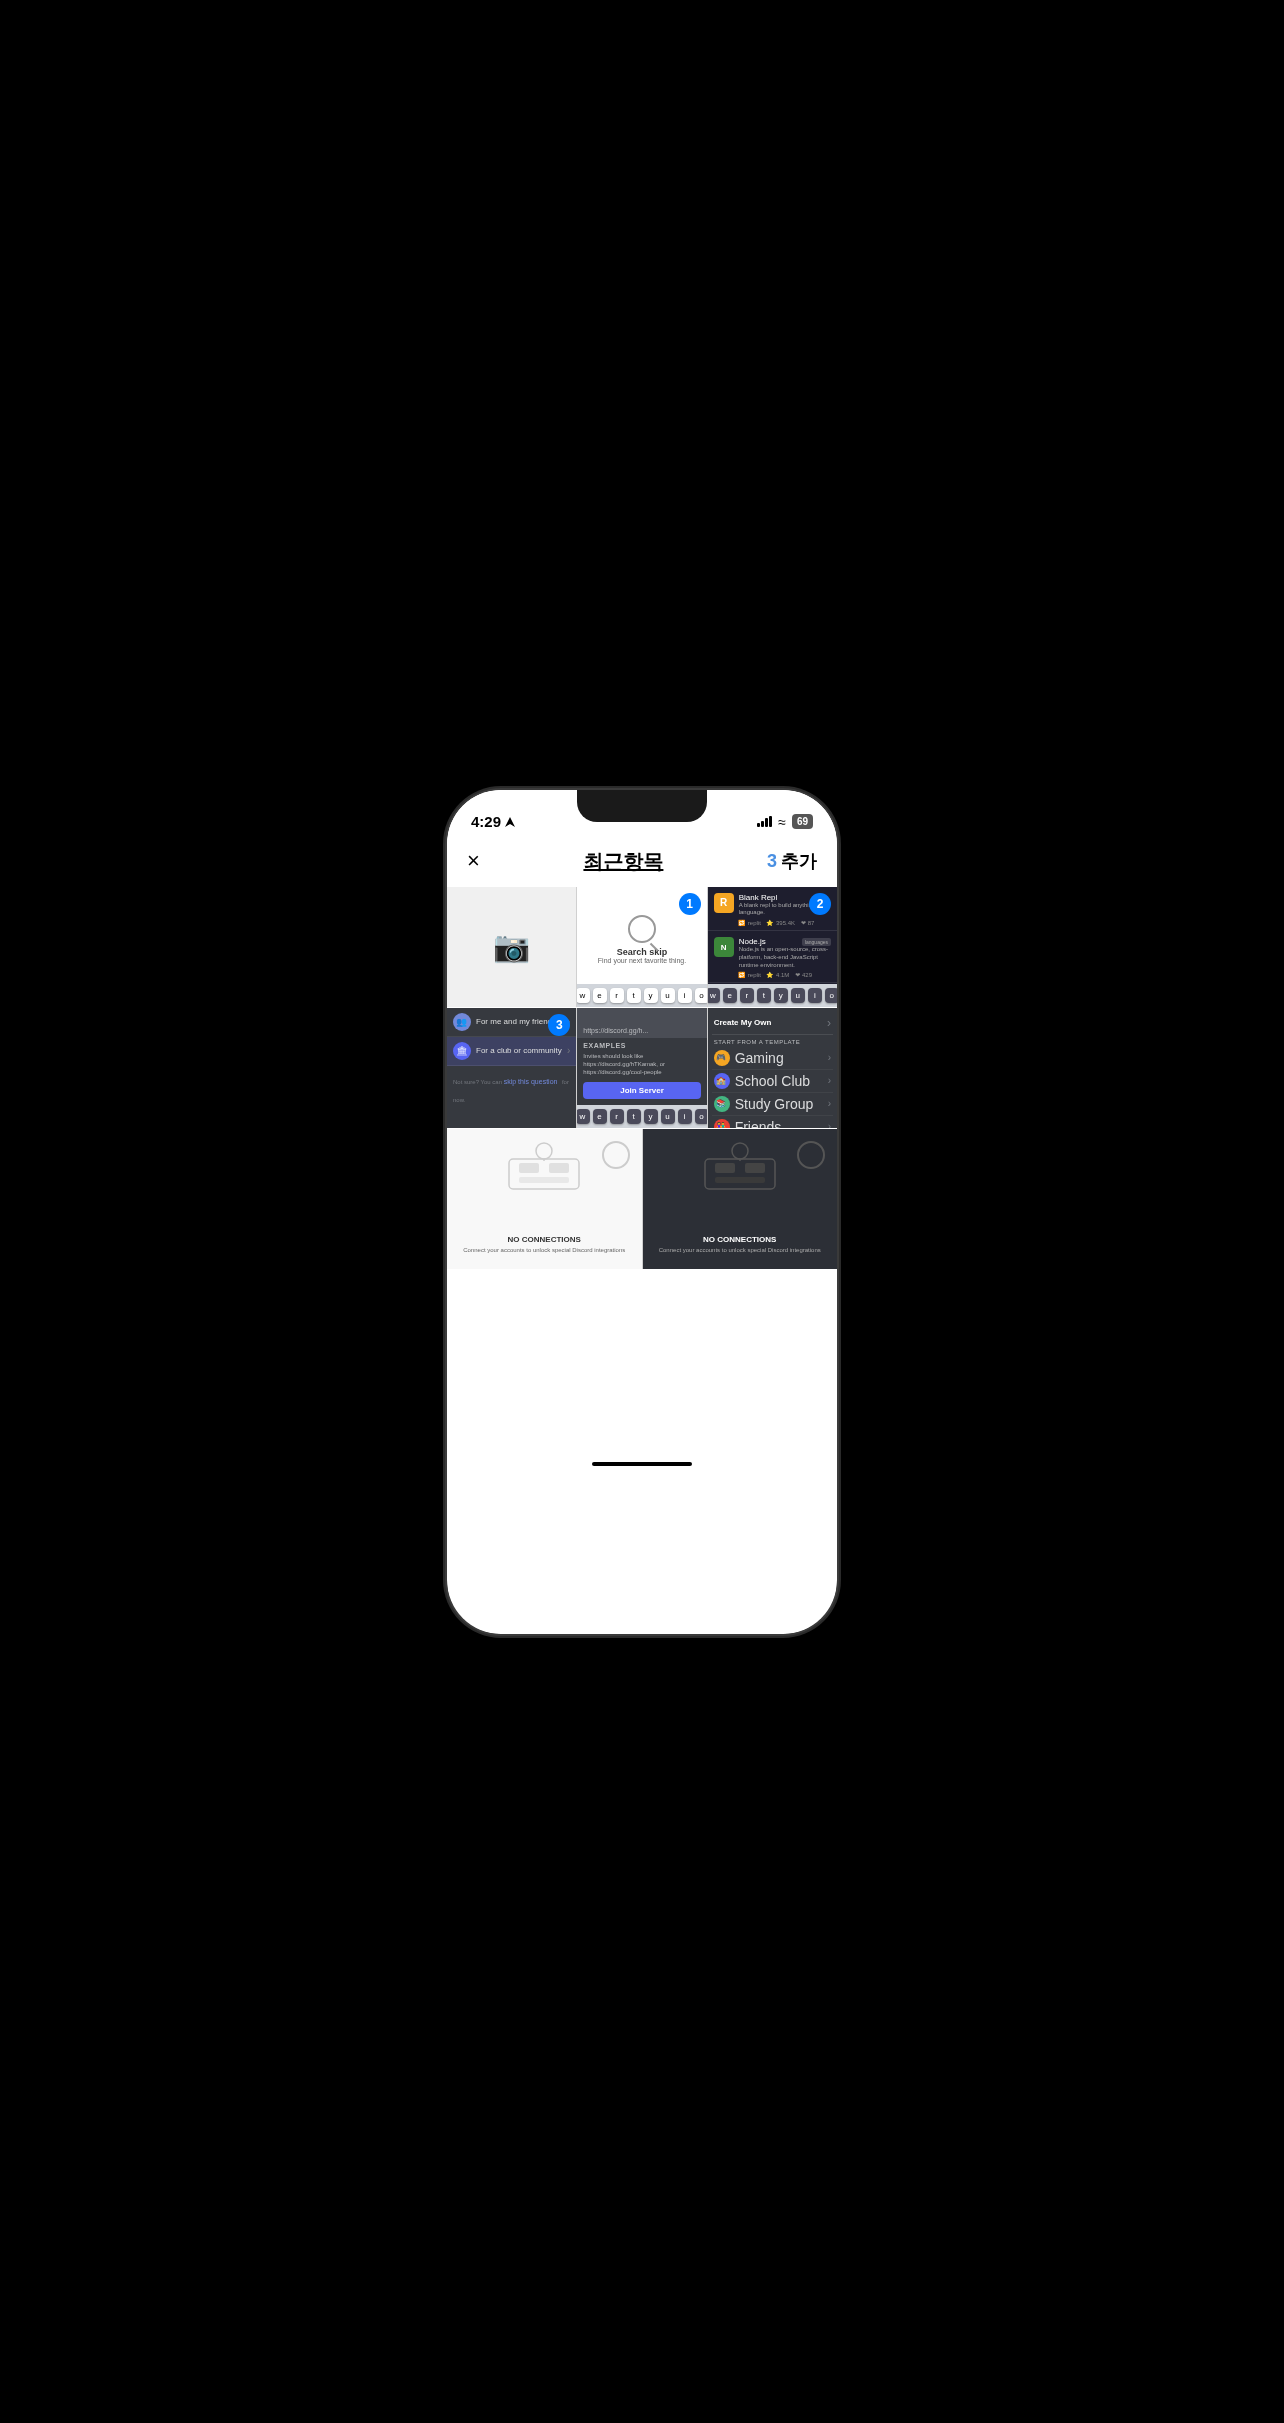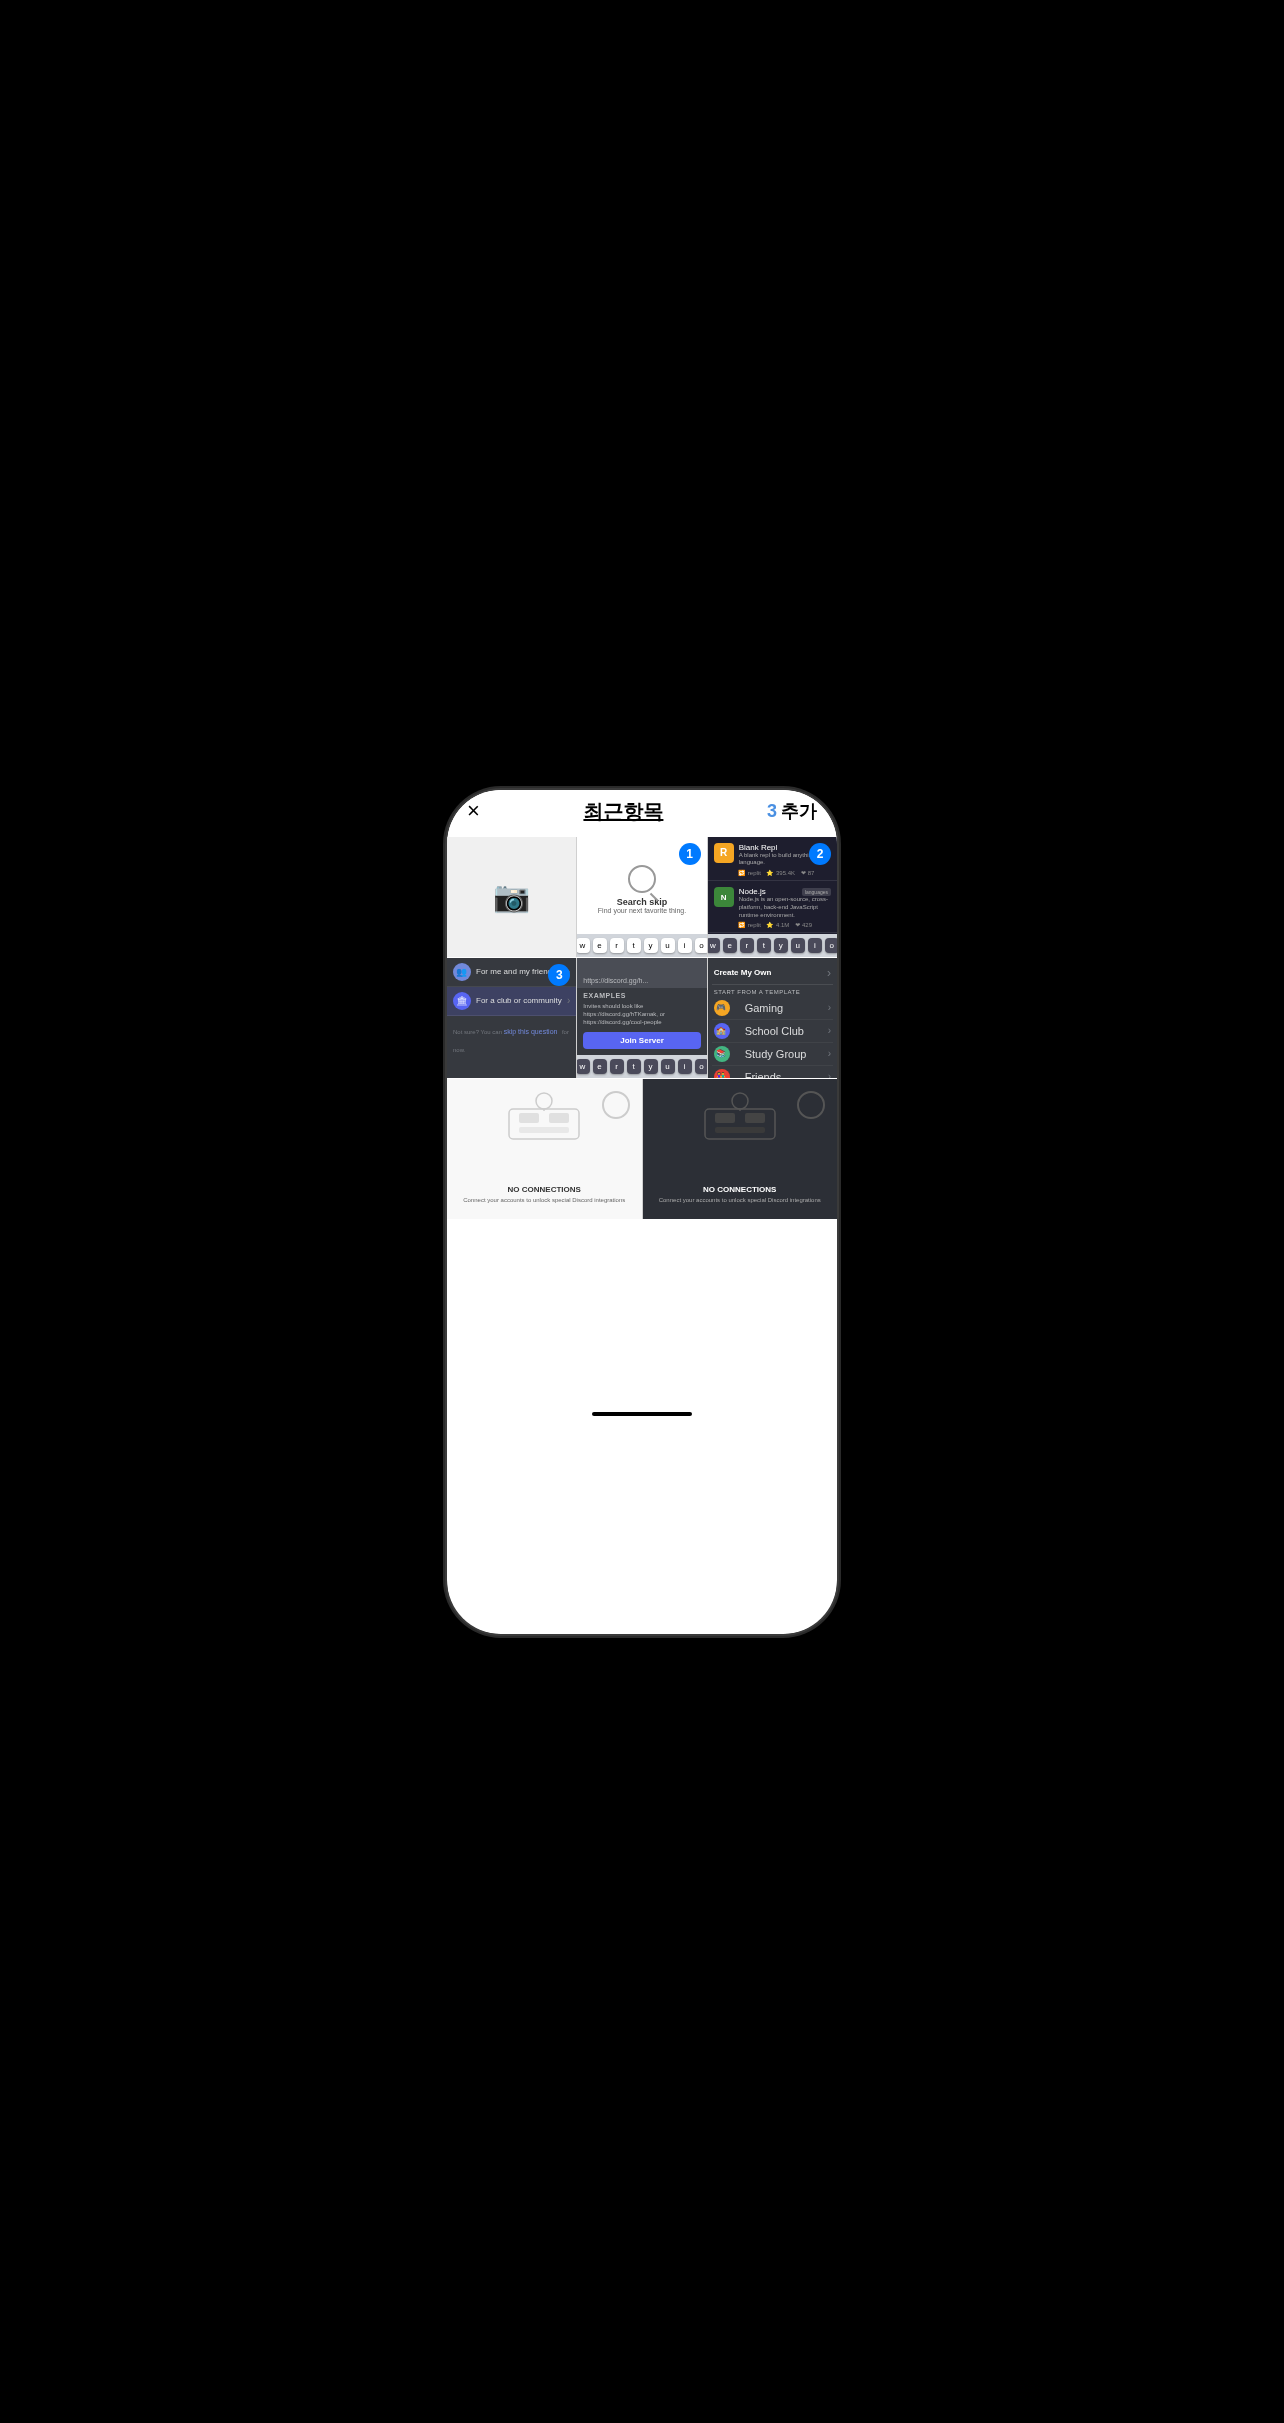--- a/index.html
+++ b/index.html
@@ -389,22 +389,21 @@
       border-radius: 50%;
       margin-right: 5px;
       flex-shrink: 0;
       display: flex;
       align-items: center;
       justify-content: center;
       font-size: 8px;
     }
     .template-name {
       color: #dcddde;
-      font-size: 11px;
-      margin-left: 10px;
+      font-size: 14px;
     }
     .template-arrow {
       color: #72767d;
       font-size: 10px;
       margin-left: auto;
     }
     
     .cell-connections-light {
       background: #f8f8f8;
       height: 140px;
@@ -523,20 +522,39 @@
       font-size: 14px;
       color: #000;
     }
   </style>
 </head>
 <body>
 
 <div class="phone-outer">
   <div class="phone-screen">
 
+    <div class="status-bar">
+      <div class="notch"></div>
+      <div class="status-time">
+        <span>4:29</span>
+        <svg width="10" height="10" viewBox="0 0 10 10">
+          <polygon points="5,0 10,10 5,7 0,10" fill="#000"></polygon>
+        </svg>
+      </div>
+      <div class="status-icons">
+        <div class="signal-bars">
+          <div class="signal-bar" style="height:4px"></div>
+          <div class="signal-bar" style="height:6px"></div>
+          <div class="signal-bar" style="height:9px"></div>
+          <div class="signal-bar" style="height:11px"></div>
+        </div>
+        <span class="wifi-icon">≈</span>
+        <div class="battery-badge">69</div>
+      </div>
+    </div>
 
     <div class="header-bar">
       <span class="header-close">×</span>
       <span class="header-title">최근항목</span>
       <div class="header-action">
         <span class="header-count">3</span>
         <span class="header-add">추가</span>
       </div>
     </div>
 

